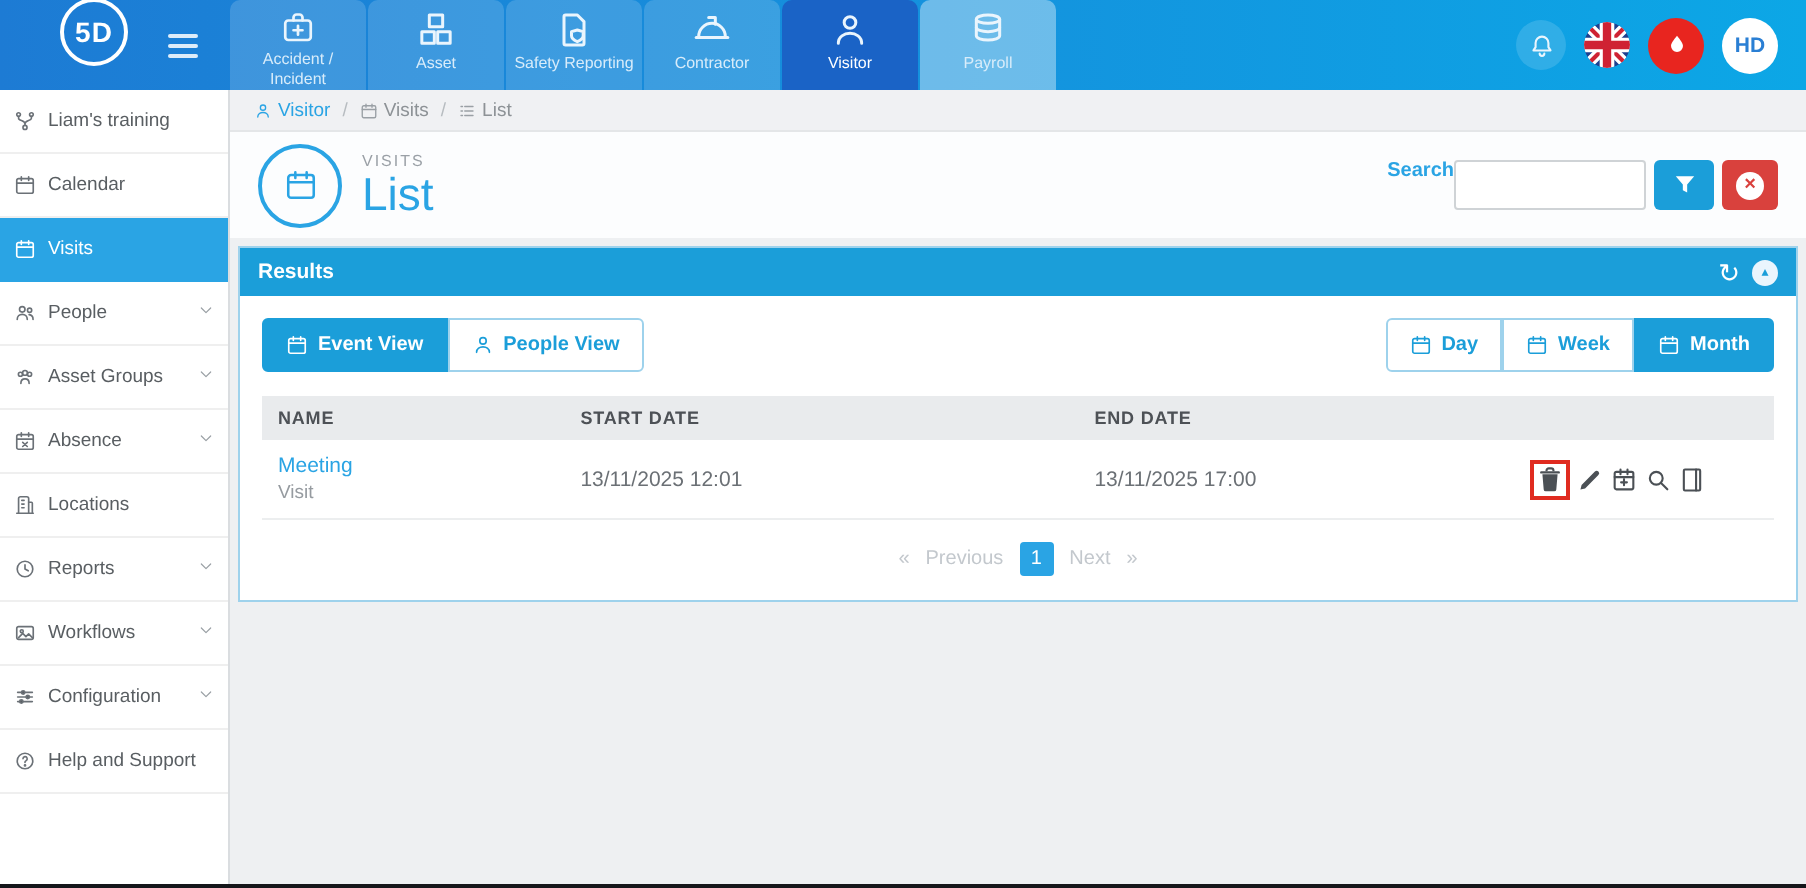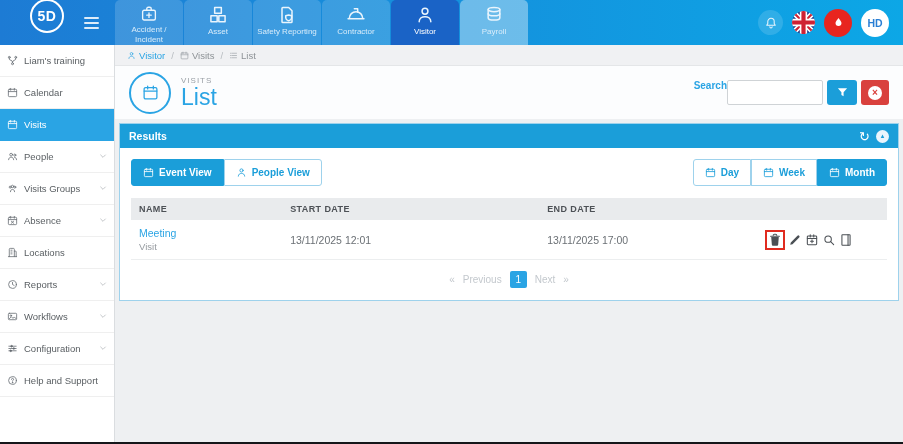--- a/index.html
+++ b/index.html
@@ -259,21 +259,21 @@
               <path d="M5 9l7 7 7-7"></path>
             </svg></span>
       </div>
       <div class="side-item">
         <svg class="st" viewBox="0 0 24 24">
             <circle cx="7" cy="9" r="2.2"></circle>
             <circle cx="12" cy="7.5" r="2.6"></circle>
             <circle cx="17" cy="9" r="2.2"></circle>
             <path d="M7.5 19c0-3.3 2-5 4.5-5s4.5 1.7 4.5 5"></path>
           </svg>
-        <span>Visits Groups</span>
+        <span>Asset Groups</span>
         <span class="chev"><svg class="st" viewBox="0 0 24 24">
               <path d="M5 9l7 7 7-7"></path>
             </svg></span>
       </div>
       <div class="side-item">
         <svg class="st" viewBox="0 0 24 24">
             <rect x="3" y="5" width="18" height="16" rx="2"></rect>
             <path d="M3 10h18M8 3v4M16 3v4M9.5 13.5l5 4.5M14.5 13.5l-5 4.5"></path>
           </svg>
         <span>Absence</span>

